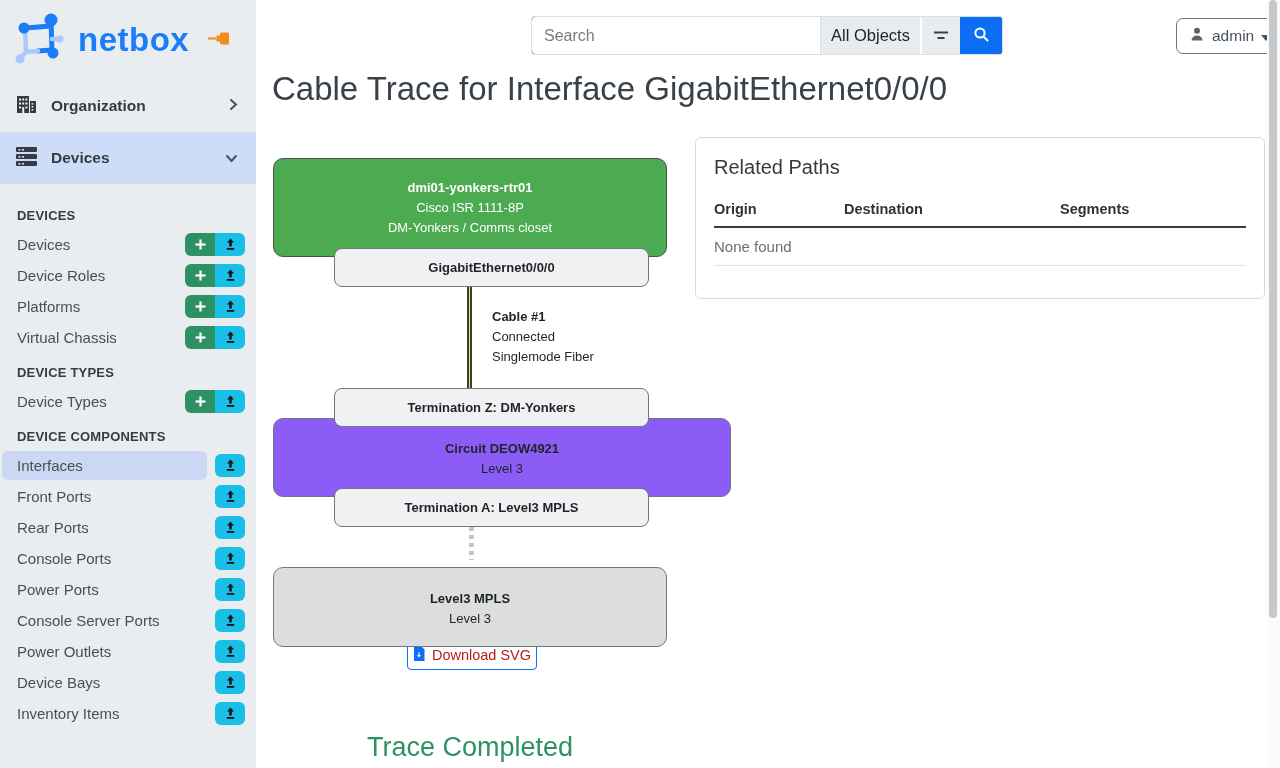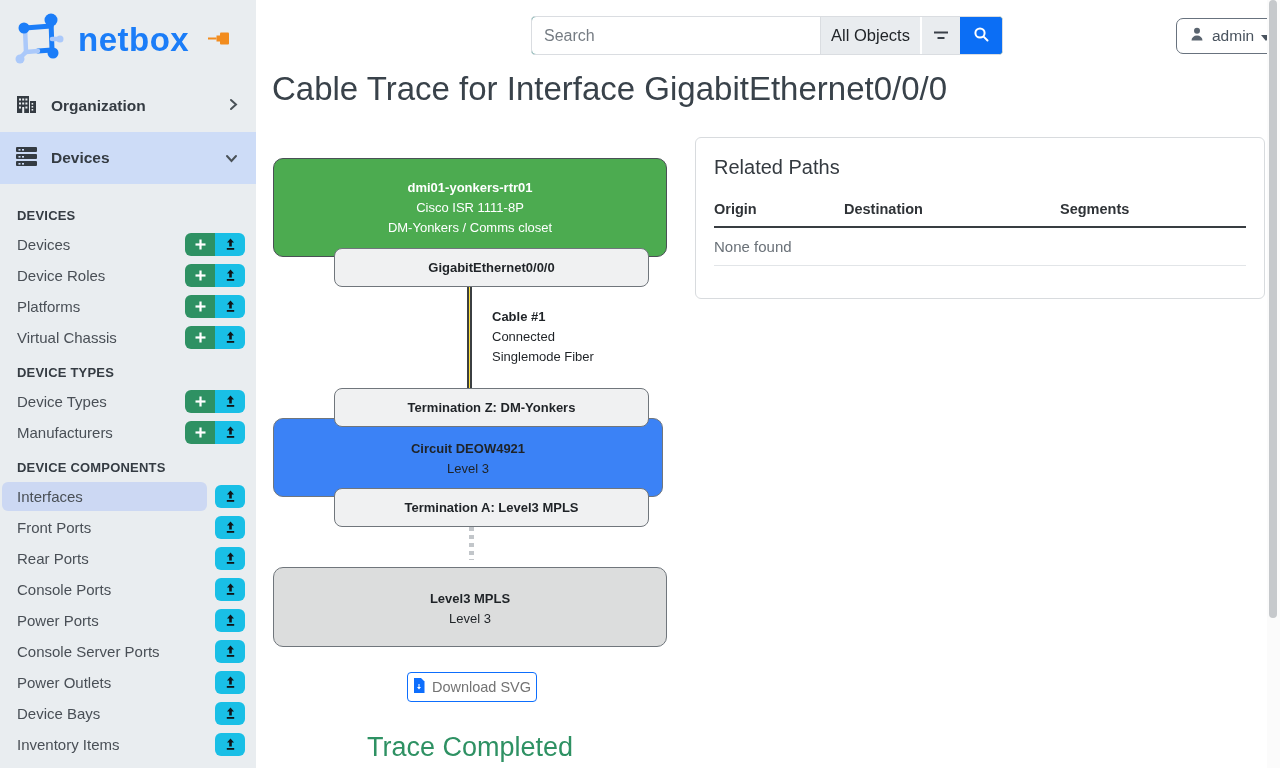--- a/index.html
+++ b/index.html
@@ -62,28 +62,28 @@
   .iface-box, .term-box { left:57px; width:315px; height:39px; background:#f0f1f2;
     border-radius:8px; display:flex; align-items:center; justify-content:center;
     font-weight:bold; z-index:2;margin-left:21px; }
   .iface-box { top:248px; }
   .term-z { top:388px; }
   .term-a { top:488px; }
   .cable-line { position:absolute; left:211px; top:287px; width:5px; height:101px;
     background:#ffe13c; border-left:2px solid #3b3f42; border-right:2px solid #3b3f42; }
   .cable-label { position:absolute; left:236px; top:307px; font-size:13px;
     line-height:20px; text-align:left; color:#1f2327; }
-  .circuit-box { left:17px; top:418px; width:390px; height:79px; background:#3b82f6;
+  .circuit-box { left:17px; top:418px; width:458px; height:79px; background:#8b5cf6;
     border-radius:10px; padding-top:20px; z-index:1; }
   .dotted-line { position:absolute; left:213px; top:527px; width:5px; height:33px;
     background:repeating-linear-gradient(to bottom,#c2c6ca 0 4px,transparent 4px 8px); }
   .provider-box { left:17px; top:567px; width:394px; height:80px; background:#dcdddd;
     border-radius:10px; padding-top:21px; z-index:1; }
-  .download-btn { position:absolute; left:151px; top:672px; width:130px; height:30px;
-    background:#fff; border:1px solid #0d6efd; border-radius:4px; color:#737373;
+  .download-btn { position:absolute; left:151px; top:640px; width:130px; height:30px;
+    background:#fff; border:1px solid #0d6efd; border-radius:4px; color:#b91c1c;
     font-size:14.5px; display:flex; align-items:center; justify-content:center; gap:7px;
     cursor:pointer; font-family:inherit; }
   .trace-result { position:absolute; left:17px; top:732px; width:394px; text-align:center;
     font-size:27px; color:#2e9163; }
 
   
   .card { position:absolute; left:439px; top:137px; width:570px; height:162px;
     border:1px solid #d8dbde; border-radius:6px; background:#fff; padding:18px; }
   .card-title { font-size:20px; color:#343a40; margin-bottom:22px; }
   .tbl-head { display:grid; grid-template-columns:130px 216px 1fr; padding-bottom:9px;
@@ -270,37 +270,20 @@
             </svg>
           </span>
         <span class="sbtn sbtn-import">
             <svg width="13" height="13" viewBox="0 0 13 13">
               <path d="M6.5 0.5 L10 4.5 H7.8 V8.5 H5.2 V4.5 H3 Z" fill="#101418"></path>
               <rect x="2.8" y="10" width="7.4" height="1.8" fill="#101418"></rect>
             </svg>
           </span>
       </span>
     </div>
-    <div class="item-row">
-      <span class="item-label">Manufacturers</span>
-      <span class="btn-pair">
-        <span class="sbtn sbtn-add">
-            <svg width="13" height="13" viewBox="0 0 13 13">
-              <rect x="5.4" y="1.5" width="2.2" height="10" fill="#fff"></rect>
-              <rect x="1.5" y="5.4" width="10" height="2.2" fill="#fff"></rect>
-            </svg>
-          </span>
-        <span class="sbtn sbtn-import">
-            <svg width="13" height="13" viewBox="0 0 13 13">
-              <path d="M6.5 0.5 L10 4.5 H7.8 V8.5 H5.2 V4.5 H3 Z" fill="#101418"></path>
-              <rect x="2.8" y="10" width="7.4" height="1.8" fill="#101418"></rect>
-            </svg>
-          </span>
-      </span>
-    </div>
 
     <div class="group-header">DEVICE COMPONENTS</div>
 
     <div class="item-row active">
       <span class="item-label">Interfaces</span>
       <span class="btn-pair">
           <span class="sbtn sbtn-import solo">
             <svg width="13" height="13" viewBox="0 0 13 13">
               <path d="M6.5 0.5 L10 4.5 H7.8 V8.5 H5.2 V4.5 H3 Z" fill="#101418"></path>
               <rect x="2.8" y="10" width="7.4" height="1.8" fill="#101418"></rect>

